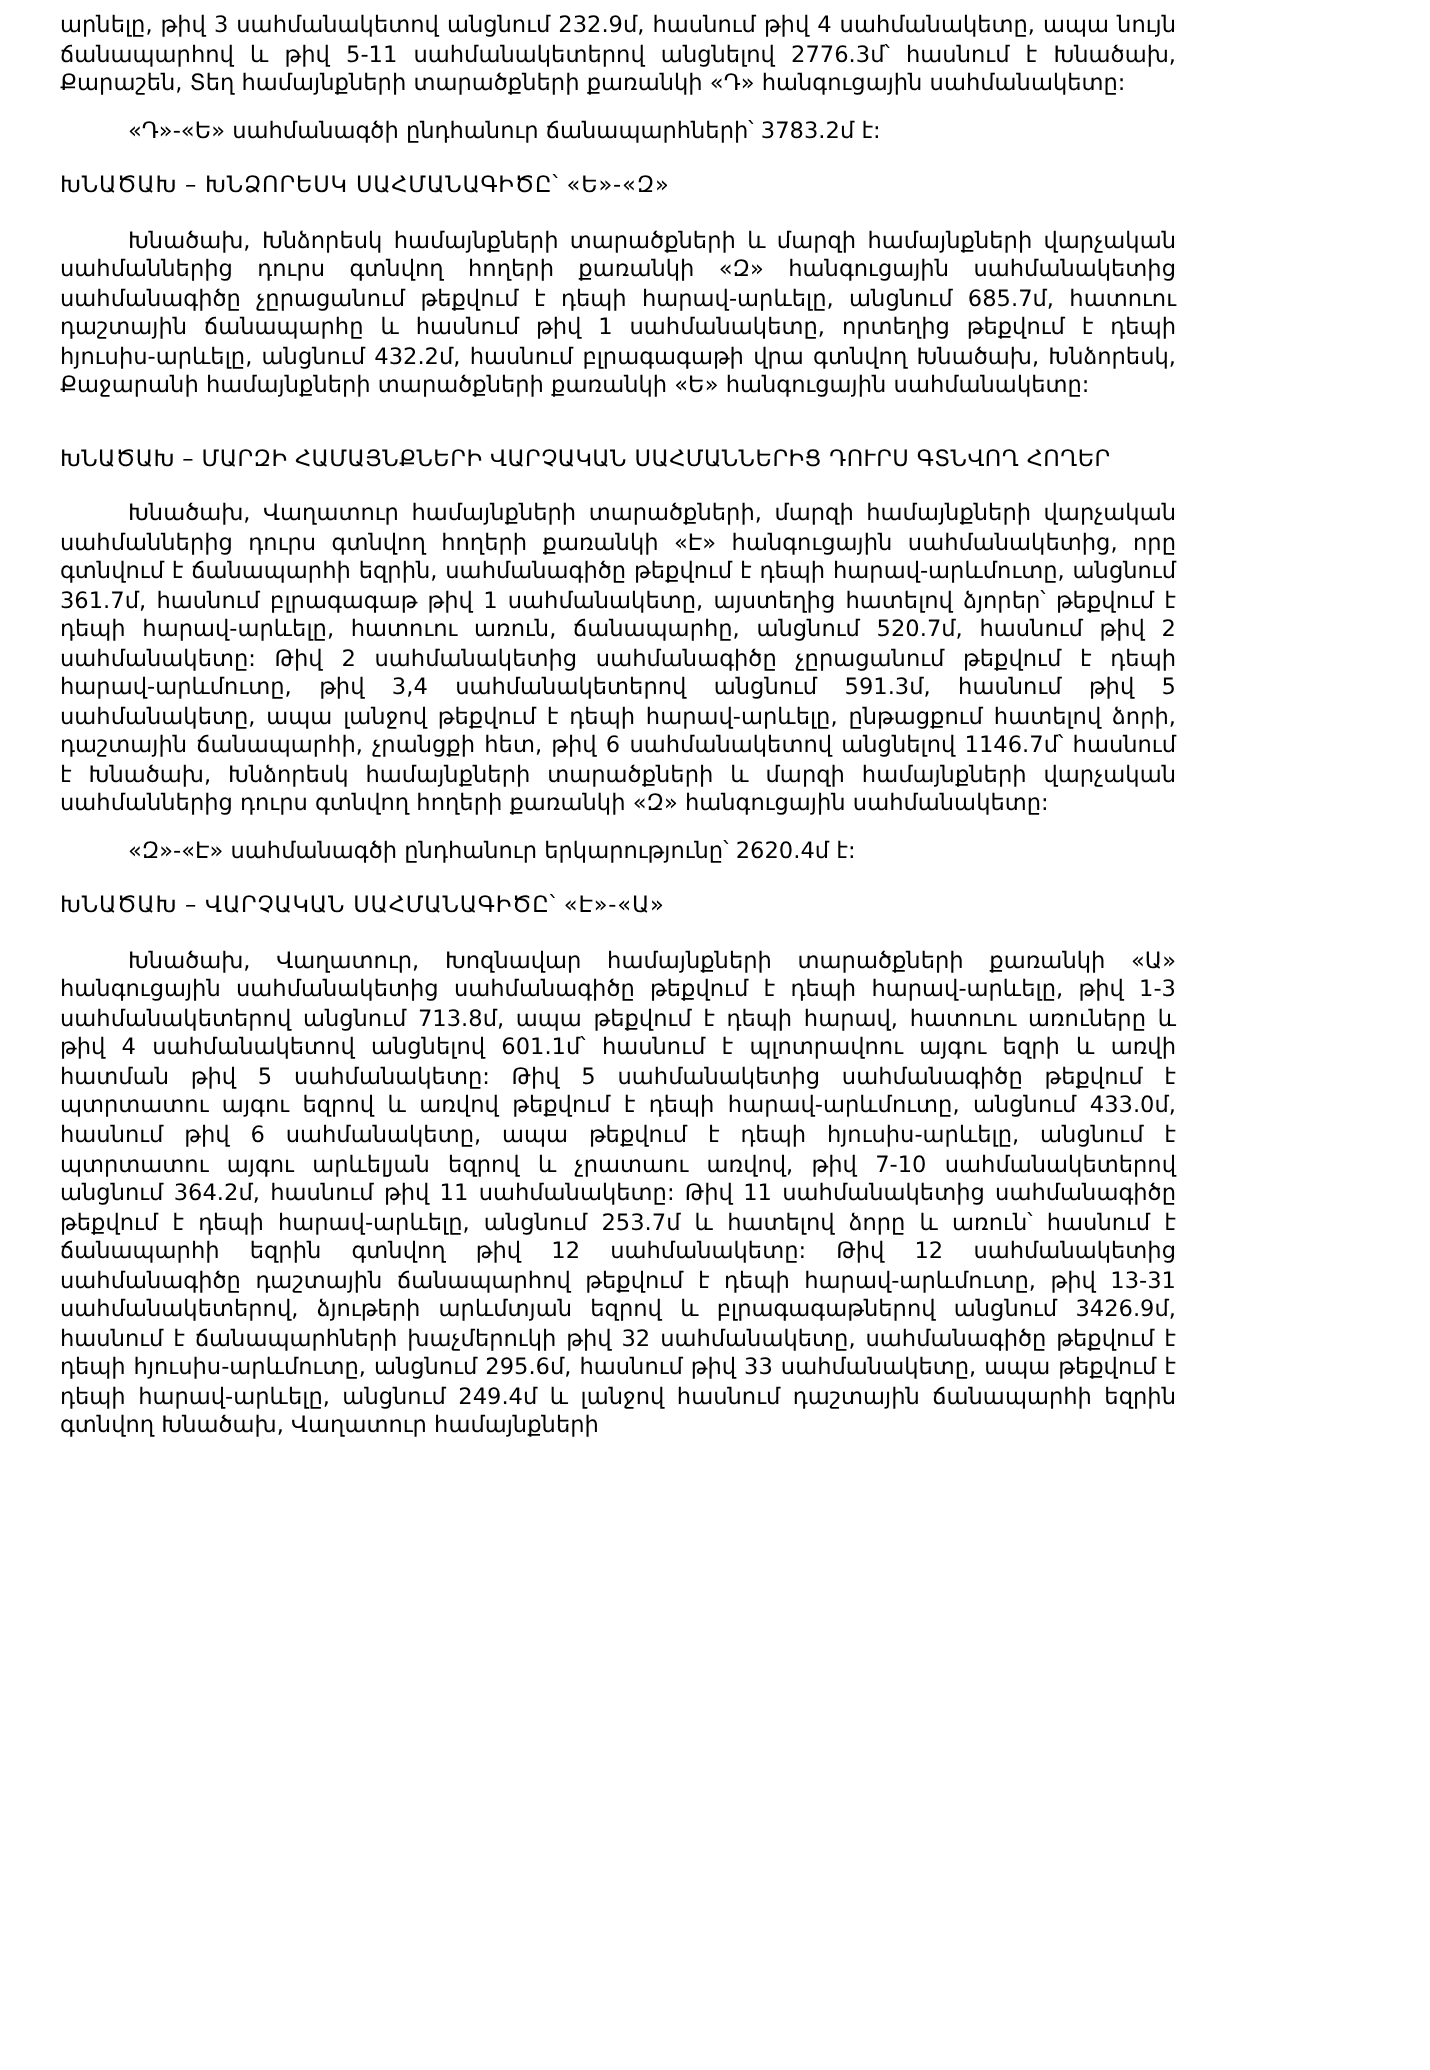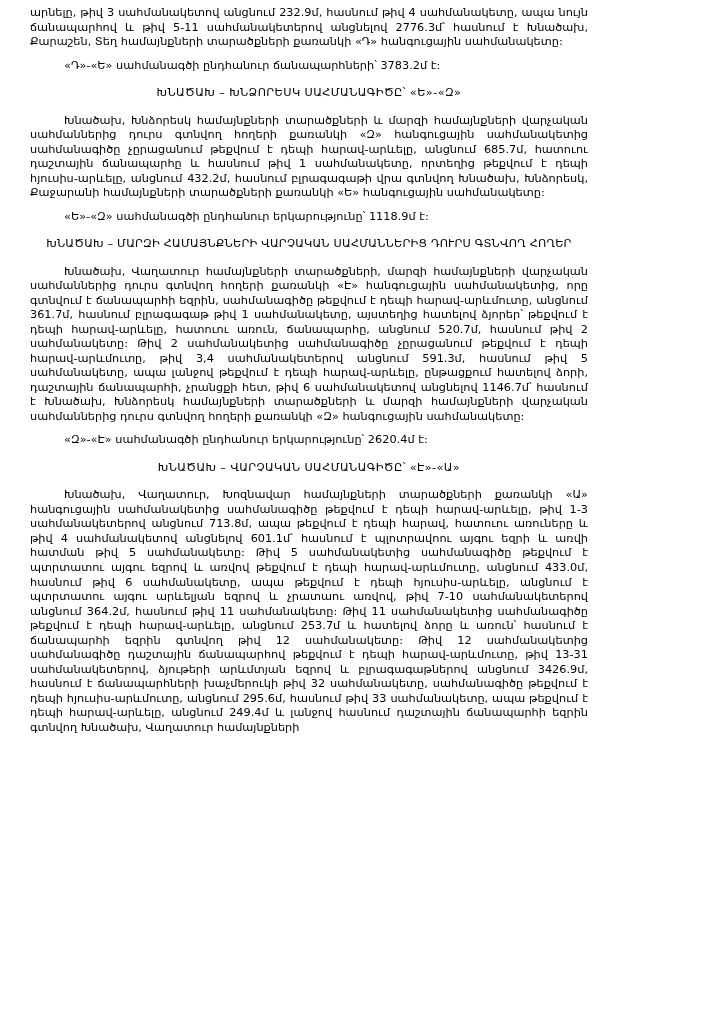--- a/index.html
+++ b/index.html
@@ -29,28 +29,27 @@
     text-justify: inter-word;
     word-spacing: 0px;
   }
   p.body-par {
     text-indent: 34px;
   }
   p.noindent {
     text-indent: 0;
   }
   .heading {
-    text-align: center;
     font-size: 11.3px;
     line-height: 1.285;
     letter-spacing: 0.4px;
     margin: 0;
   }
   .heading-wide {
-    text-align: center;
+    text-align: left;
     font-size: 11.3px;
     line-height: 1.285;
     letter-spacing: 0.2px;
     margin: 0;
   }
   .gap-sm { height: 9px; }
   .gap-md { height: 13px; }
   .result-line {
     text-indent: 34px;
     font-size: 11.3px;
@@ -72,21 +71,20 @@
   <div class="gap-md"></div>
 
   <p class="heading">ԽՆԱԾԱԽ – ԽՆՁՈՐԵՍԿ ՍԱՀՄԱՆԱԳԻԾԸ՝  «Ե»-«Զ»</p>
 
   <div class="gap-md"></div>
 
   <p class="body-par">Խնածախ, Խնձորեսկ համայնքների տարածքների և մարզի համայնքների վարչական սահմաններից դուրս գտնվող հողերի քառանկի «Զ» հանգուցային սահմանակետից սահմանագիծը չըրացանում թեքվում է դեպի հարավ-արևելը, անցնում 685.7մ, հատուու դաշտային ճանապարհը և հասնում թիվ 1 սահմանակետը, որտեղից թեքվում է դեպի հյուսիս-արևելը, անցնում 432.2մ, հասնում բլրագագաթի վրա գտնվող Խնածախ, Խնձորեսկ, Քաջարանի  համայնքների  տարածքների քառանկի «Ե» հանգուցային սահմանակետը:</p>
 
   <div class="gap-sm"></div>
 
-  <p class="result-line">«Ե»-«Զ» սահմանագծի ընդհանուր երկարությունը՝  1118.9մ է:</p>
 
   <div class="gap-md"></div>
 
   <p class="heading-wide">ԽՆԱԾԱԽ – ՄԱՐԶԻ ՀԱՄԱՅՆՔՆԵՐԻ ՎԱՐՉԱԿԱՆ ՍԱՀՄԱՆՆԵՐԻՑ ԴՈՒՐՍ ԳՏՆՎՈՂ ՀՈՂԵՐ</p>
 
   <div class="gap-md"></div>
 
   <p class="body-par">Խնածախ, Վաղատուր համայնքների տարածքների, մարզի համայնքների վարչական սահմաններից դուրս գտնվող հողերի քառանկի «Է» հանգուցային սահմանակետից, որը գտնվում է ճանապարհի եզրին, սահմանագիծը թեքվում է դեպի հարավ-արևմուտը, անցնում 361.7մ, հասնում բլրագագաթ թիվ 1 սահմանակետը, այստեղից հատելով ձյորեր՝ թեքվում է դեպի հարավ-արևելը, հատուու առուն, ճանապարհը, անցնում 520.7մ, հասնում թիվ 2 սահմանակետը: Թիվ 2 սահմանակետից սահմանագիծը չըրացանում  թեքվում  է  դեպի  հարավ-արևմուտը,  թիվ  3,4 սահմանակետերով անցնում 591.3մ, հասնում թիվ 5 սահմանակետը, ապա լանջով թեքվում է դեպի հարավ-արևելը, ընթացքում հատելով ձորի, դաշտային ճանապարհի, չրանցքի հետ, թիվ 6 սահմանակետով անցնելով 1146.7մ՝ հասնում է Խնածախ, Խնձորեսկ համայնքների տարածքների և մարզի համայնքների վարչական սահմաններից դուրս գտնվող հողերի քառանկի «Զ» հանգուցային սահմանակետը:</p>
 
   <div class="gap-sm"></div>

